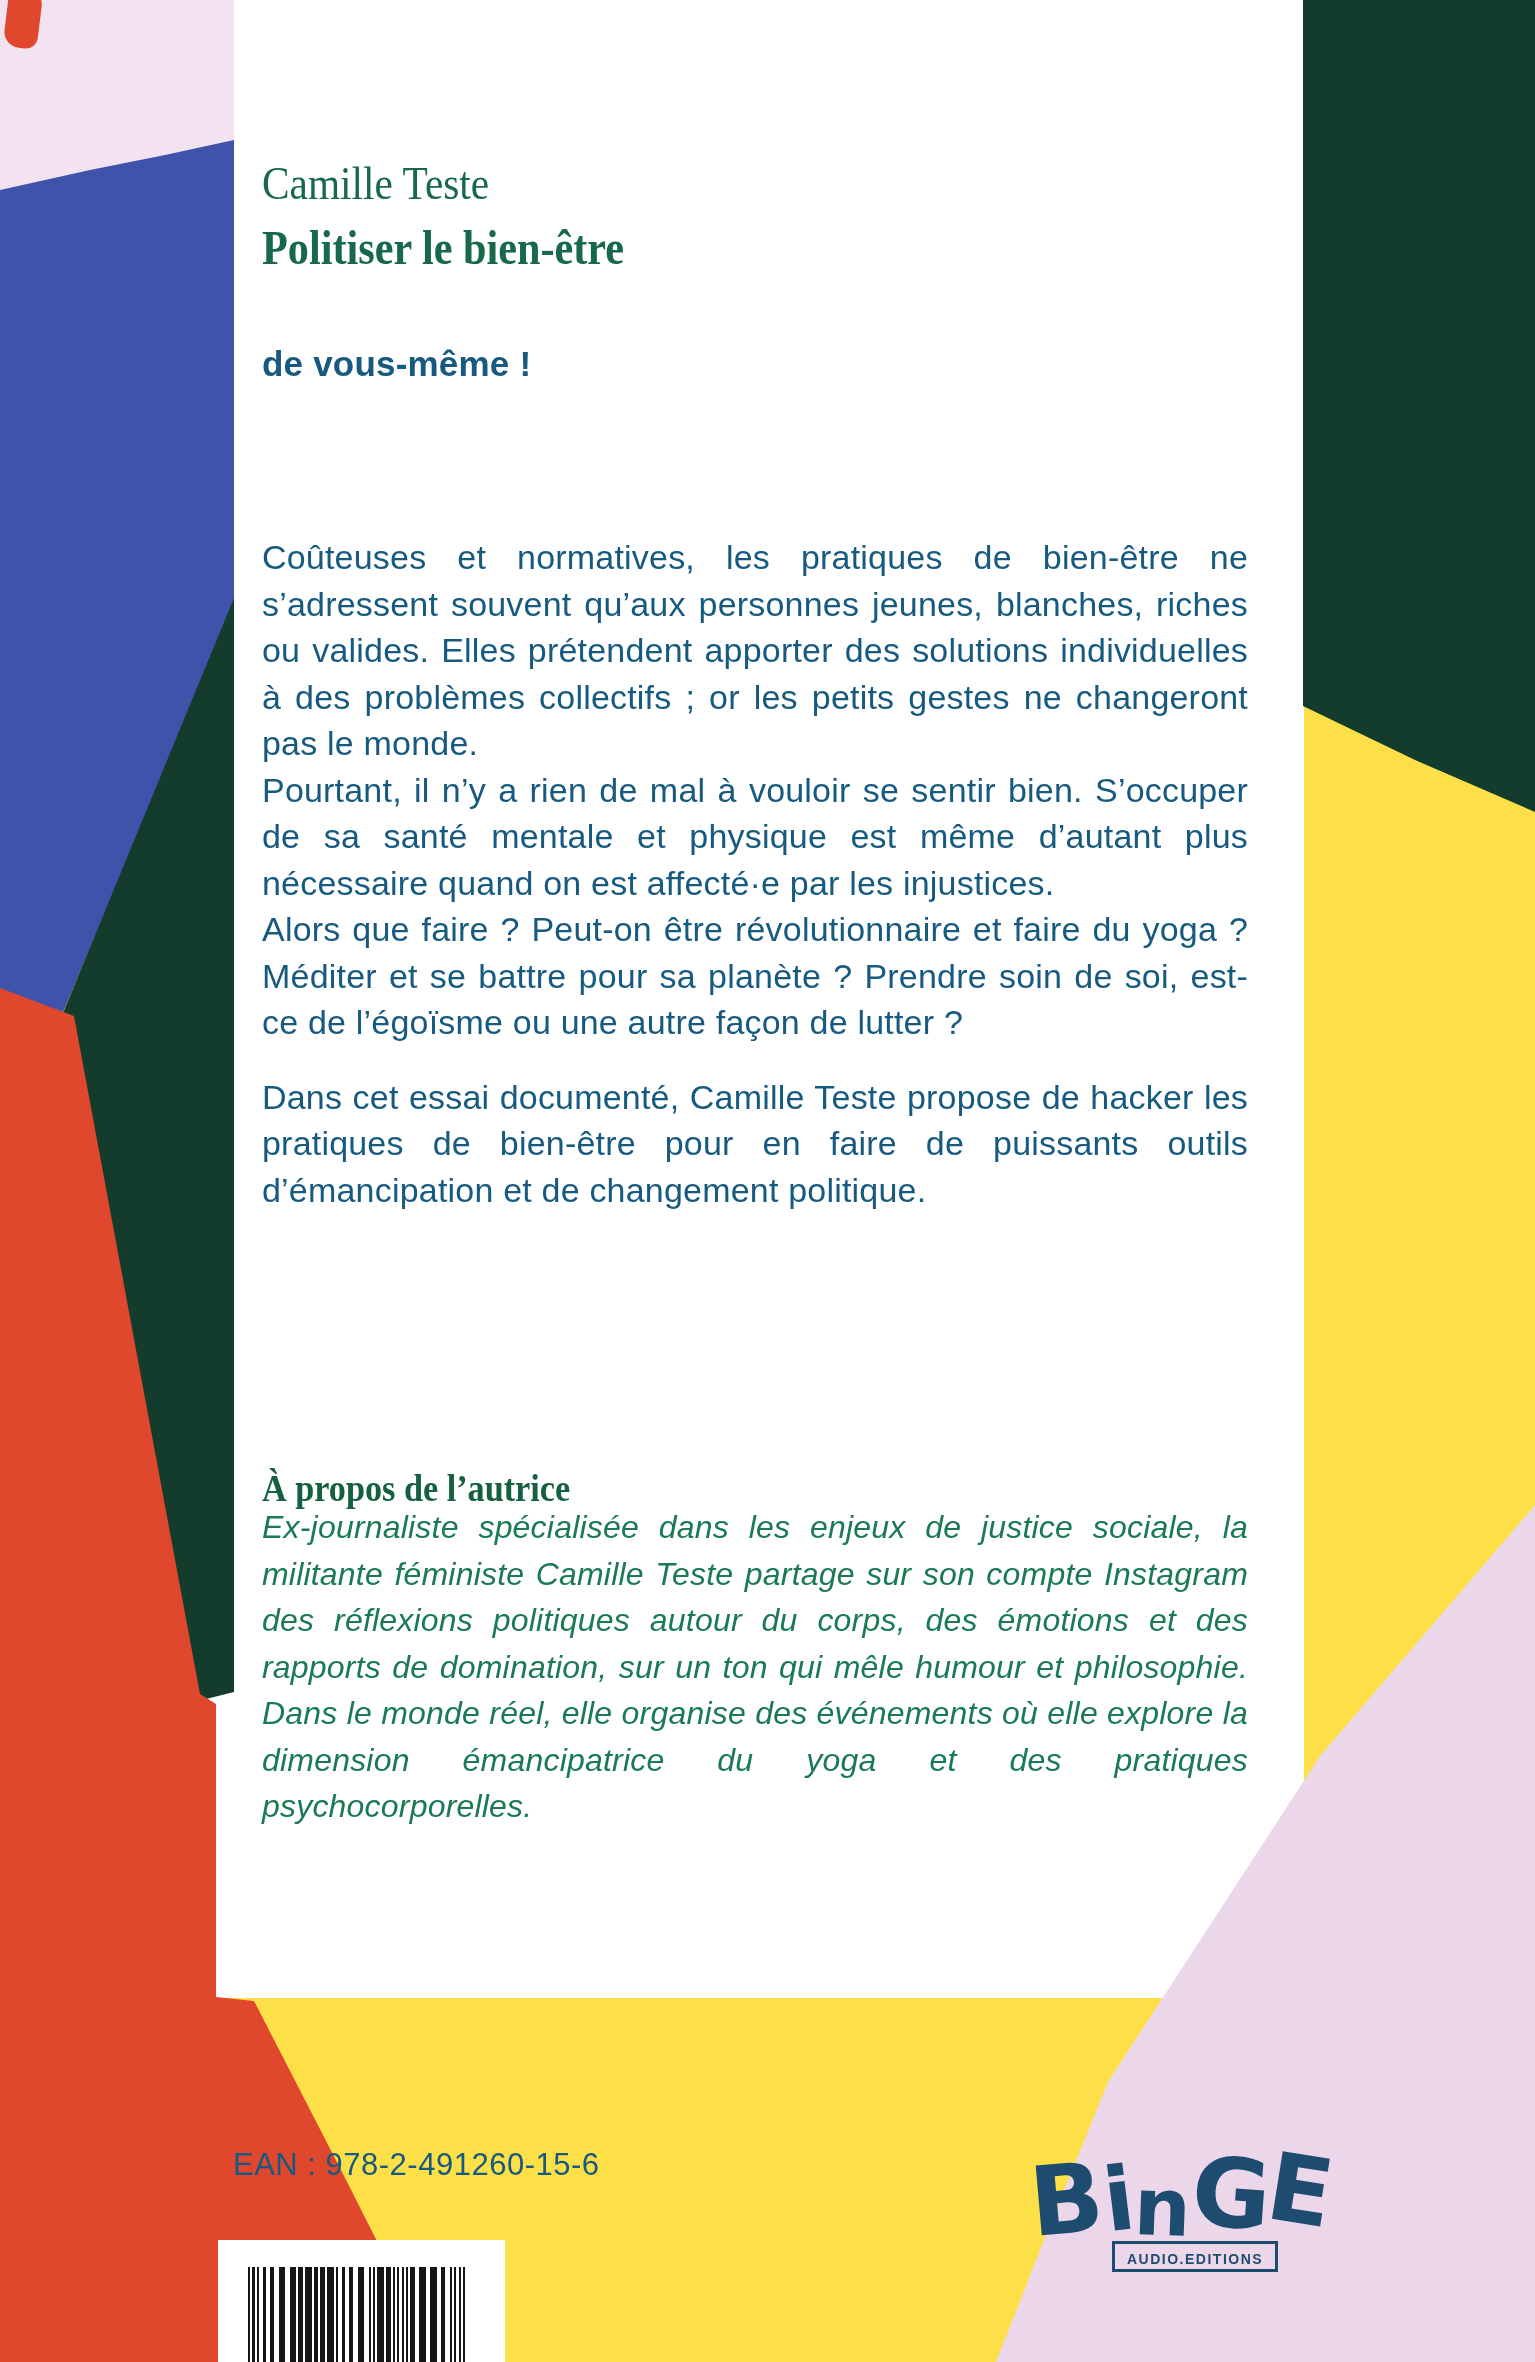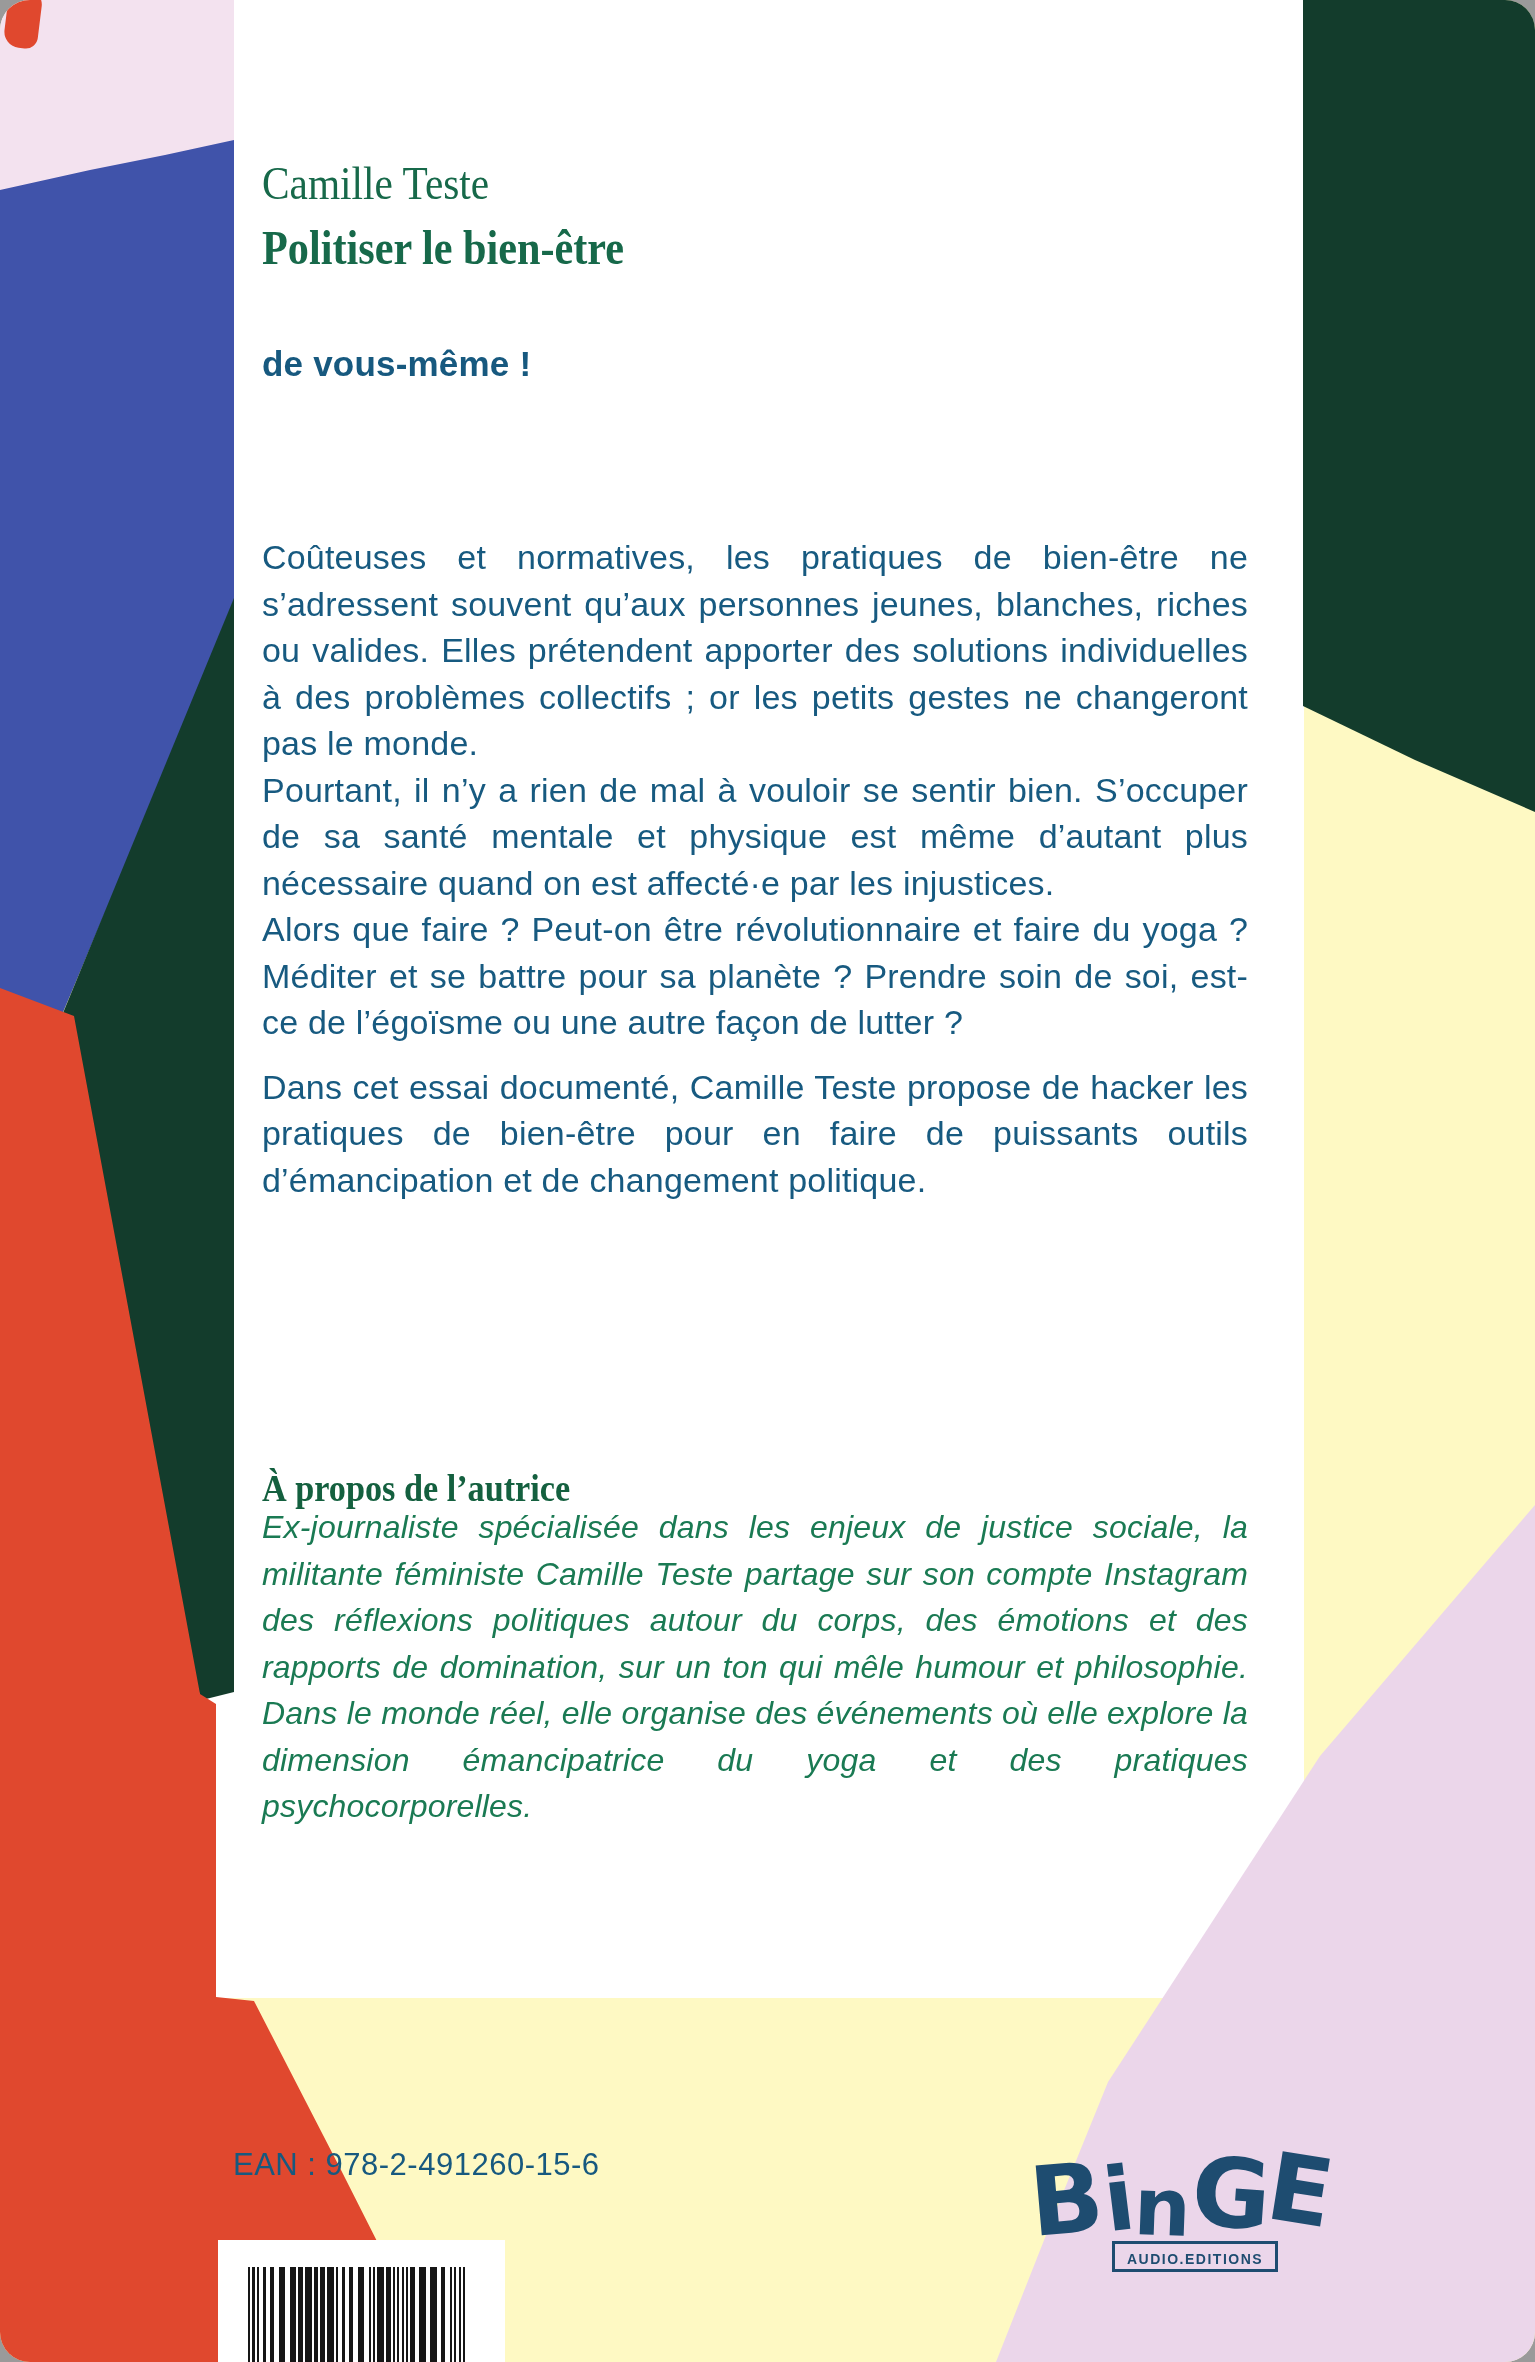--- a/index.html
+++ b/index.html
@@ -1,22 +1,21 @@
 <!DOCTYPE html>
 <html><head>
 <meta charset="utf-8">
 <style>
   html,body{margin:0;padding:0;background:#9a9a9a;}
   .page{
     position:relative;
     width:1535px;height:2362px;
     overflow:hidden;
-    background:#fef9c3;
+    background:#fde047;
     font-family:"Liberation Sans", sans-serif;
-    border-radius:30px;
   }
   .abs{position:absolute;}
   
   .panel{
     left:200px;top:0;width:1104px;height:1998px;
     background:#ffffff;
   }
   .shape{left:0;top:0;width:1535px;height:2362px;}
   .pink-tl{
     background:#f3e2ef;
@@ -67,21 +66,21 @@
     font-size:35px;font-weight:bold;color:#17597f;
     line-height:52px;letter-spacing:0.2px;
   }
   .body-text{
     left:262px;top:534px;width:986px;
     font-size:34px;color:#175a80;
     line-height:46.5px;letter-spacing:0.2px;
     text-align:justify;
   }
   .body-text p{margin:0;}
-  .body-text p.spaced{margin-top:18px;}
+  .body-text p.spaced{margin-top:28px;}
   .about-heading{
     left:262px;top:1466px;
     font-family:"Liberation Serif", serif;
     font-size:38px;font-weight:bold;color:#14603f;
     transform:scaleX(0.9);transform-origin:left top;
     white-space:nowrap;
   }
   .about-text{
     left:262px;top:1504px;width:986px;
     font-size:32px;color:#1a7a53;

